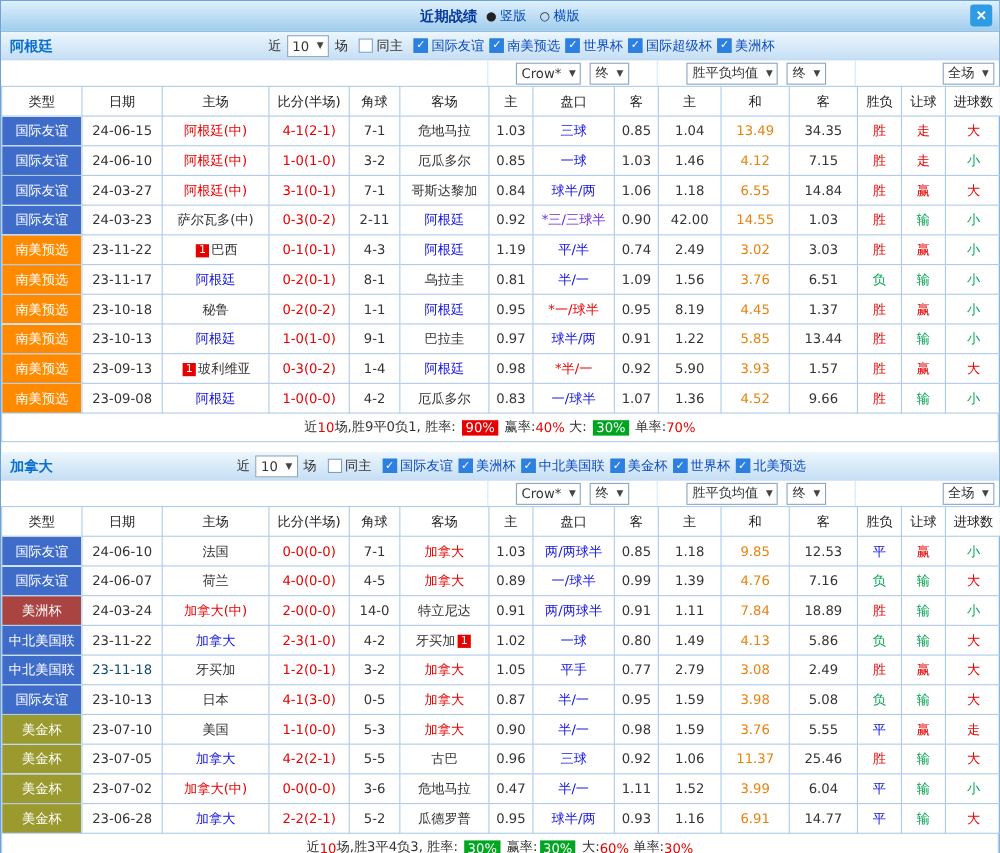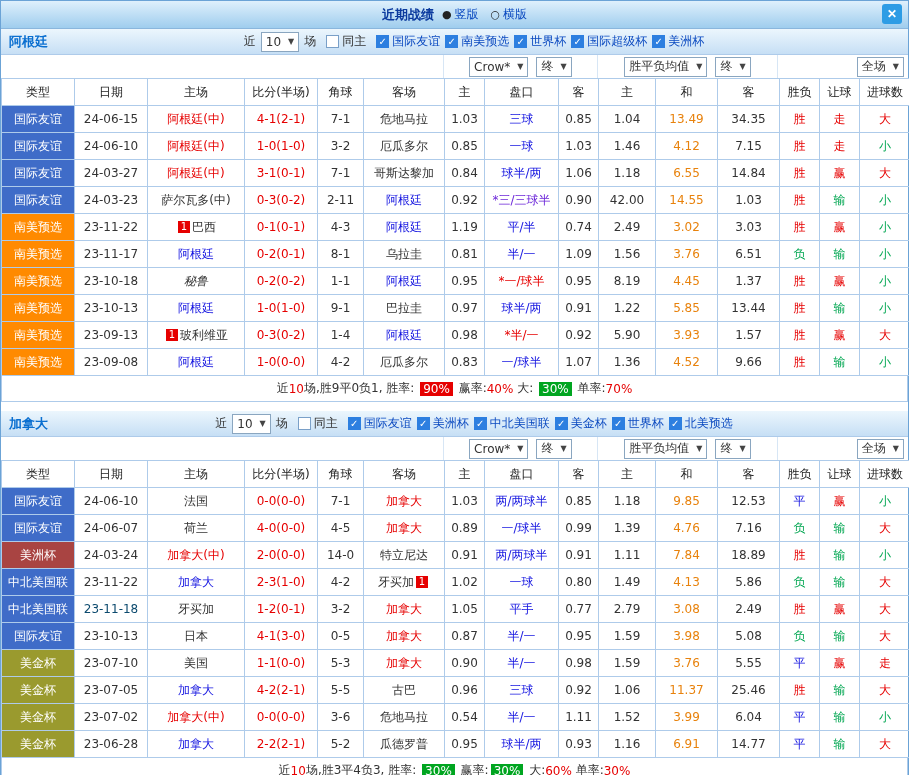--- a/index.html
+++ b/index.html
@@ -267,21 +267,21 @@
             <td style="color: rgb(51, 51, 51);">1.56</td>
             <td style="color: rgb(232, 130, 12);">3.76</td>
             <td style="color: rgb(51, 51, 51);">6.51</td>
             <td><span style="color: rgb(0, 166, 81);">负</span></td>
             <td><span style="color: rgb(0, 166, 81);">输</span></td>
             <td><span style="color: rgb(0, 166, 81);">小</span></td>
           </tr>
           <tr>
             <td class="type" style="background: rgb(255, 138, 0);">南美预选</td>
             <td style="color: rgb(51, 51, 51);">23-10-18</td>
-            <td><span style="color: rgb(51, 51, 51); font-style: italic;">秘鲁</span></td>
+            <td><span style="color: rgb(51, 51, 51);">秘鲁</span></td>
             <td style="color: rgb(230, 0, 0);">0-2(0-2)</td>
             <td style="color: rgb(51, 51, 51);">1-1</td>
             <td><span style="color: rgb(20, 20, 224);">阿根廷</span></td>
             <td style="color: rgb(51, 51, 51);">0.95</td>
             <td><span style="color: rgb(230, 0, 0);">*一/球半</span></td>
             <td style="color: rgb(51, 51, 51);">0.95</td>
             <td style="color: rgb(51, 51, 51);">8.19</td>
             <td style="color: rgb(232, 130, 12);">4.45</td>
             <td style="color: rgb(51, 51, 51);">1.37</td>
             <td><span style="color: rgb(230, 0, 0);">胜</span></td>
@@ -593,21 +593,21 @@
             <td><span style="color: rgb(0, 166, 81);">输</span></td>
             <td><span style="color: rgb(230, 0, 0);">大</span></td>
           </tr>
           <tr>
             <td class="type" style="background: rgb(154, 154, 46);">美金杯</td>
             <td style="color: rgb(51, 51, 51);">23-07-02</td>
             <td><span style="color: rgb(230, 0, 0);">加拿大(中)</span></td>
             <td style="color: rgb(230, 0, 0);">0-0(0-0)</td>
             <td style="color: rgb(51, 51, 51);">3-6</td>
             <td><span style="color: rgb(51, 51, 51);">危地马拉</span></td>
-            <td style="color: rgb(51, 51, 51);">0.54</td>
+            <td style="color: rgb(51, 51, 51);">0.47</td>
             <td><span style="color: rgb(20, 20, 224);">半/一</span></td>
             <td style="color: rgb(51, 51, 51);">1.11</td>
             <td style="color: rgb(51, 51, 51);">1.52</td>
             <td style="color: rgb(232, 130, 12);">3.99</td>
             <td style="color: rgb(51, 51, 51);">6.04</td>
             <td><span style="color: rgb(20, 20, 224);">平</span></td>
             <td><span style="color: rgb(0, 166, 81);">输</span></td>
             <td><span style="color: rgb(0, 166, 81);">小</span></td>
           </tr>
           <tr>

